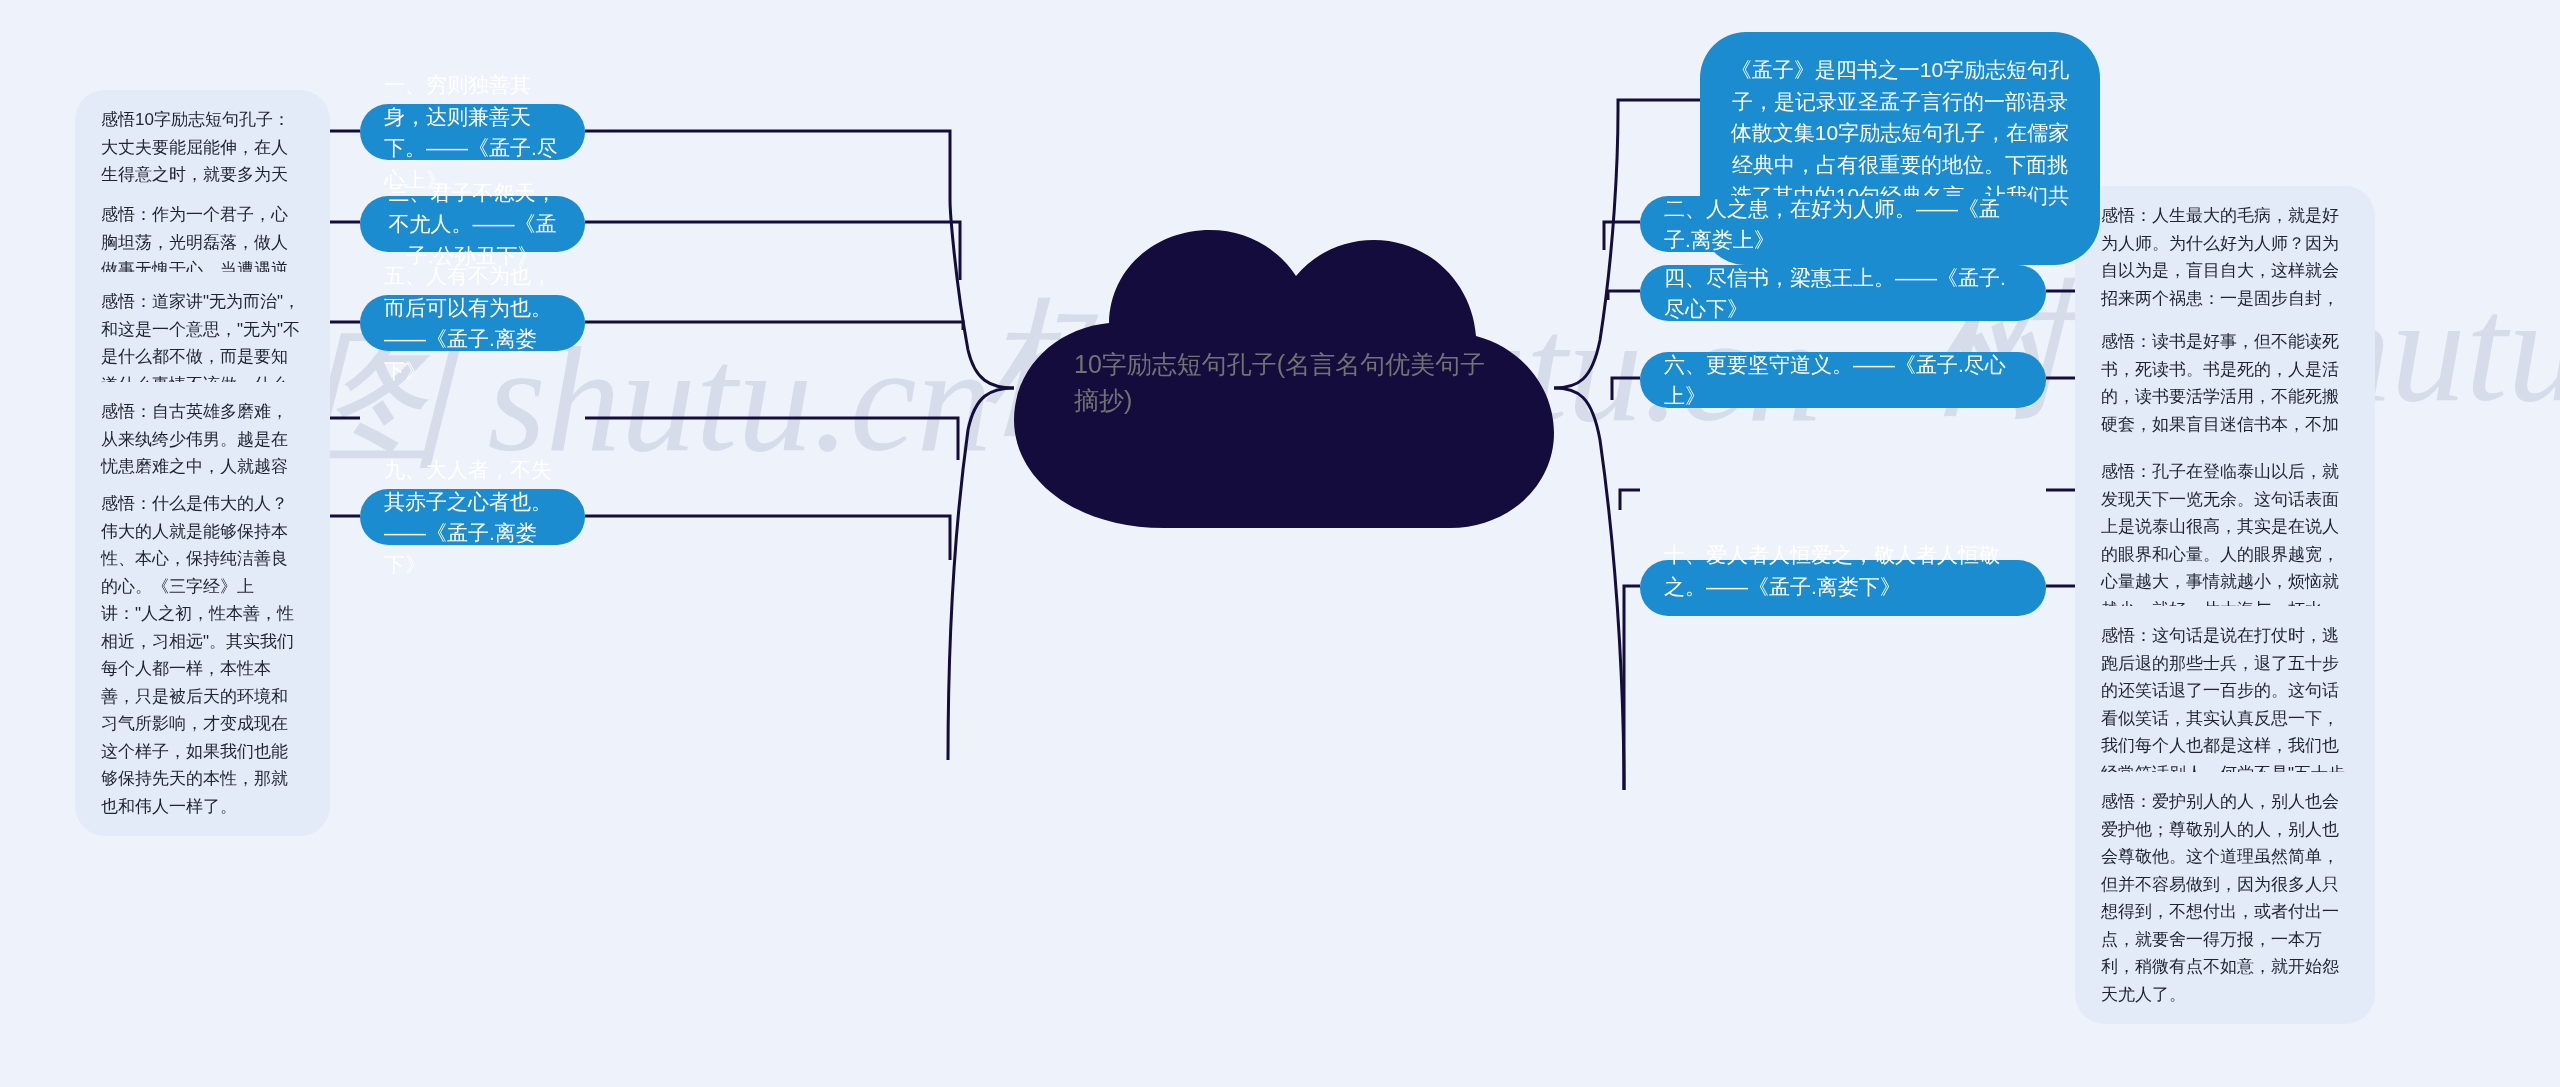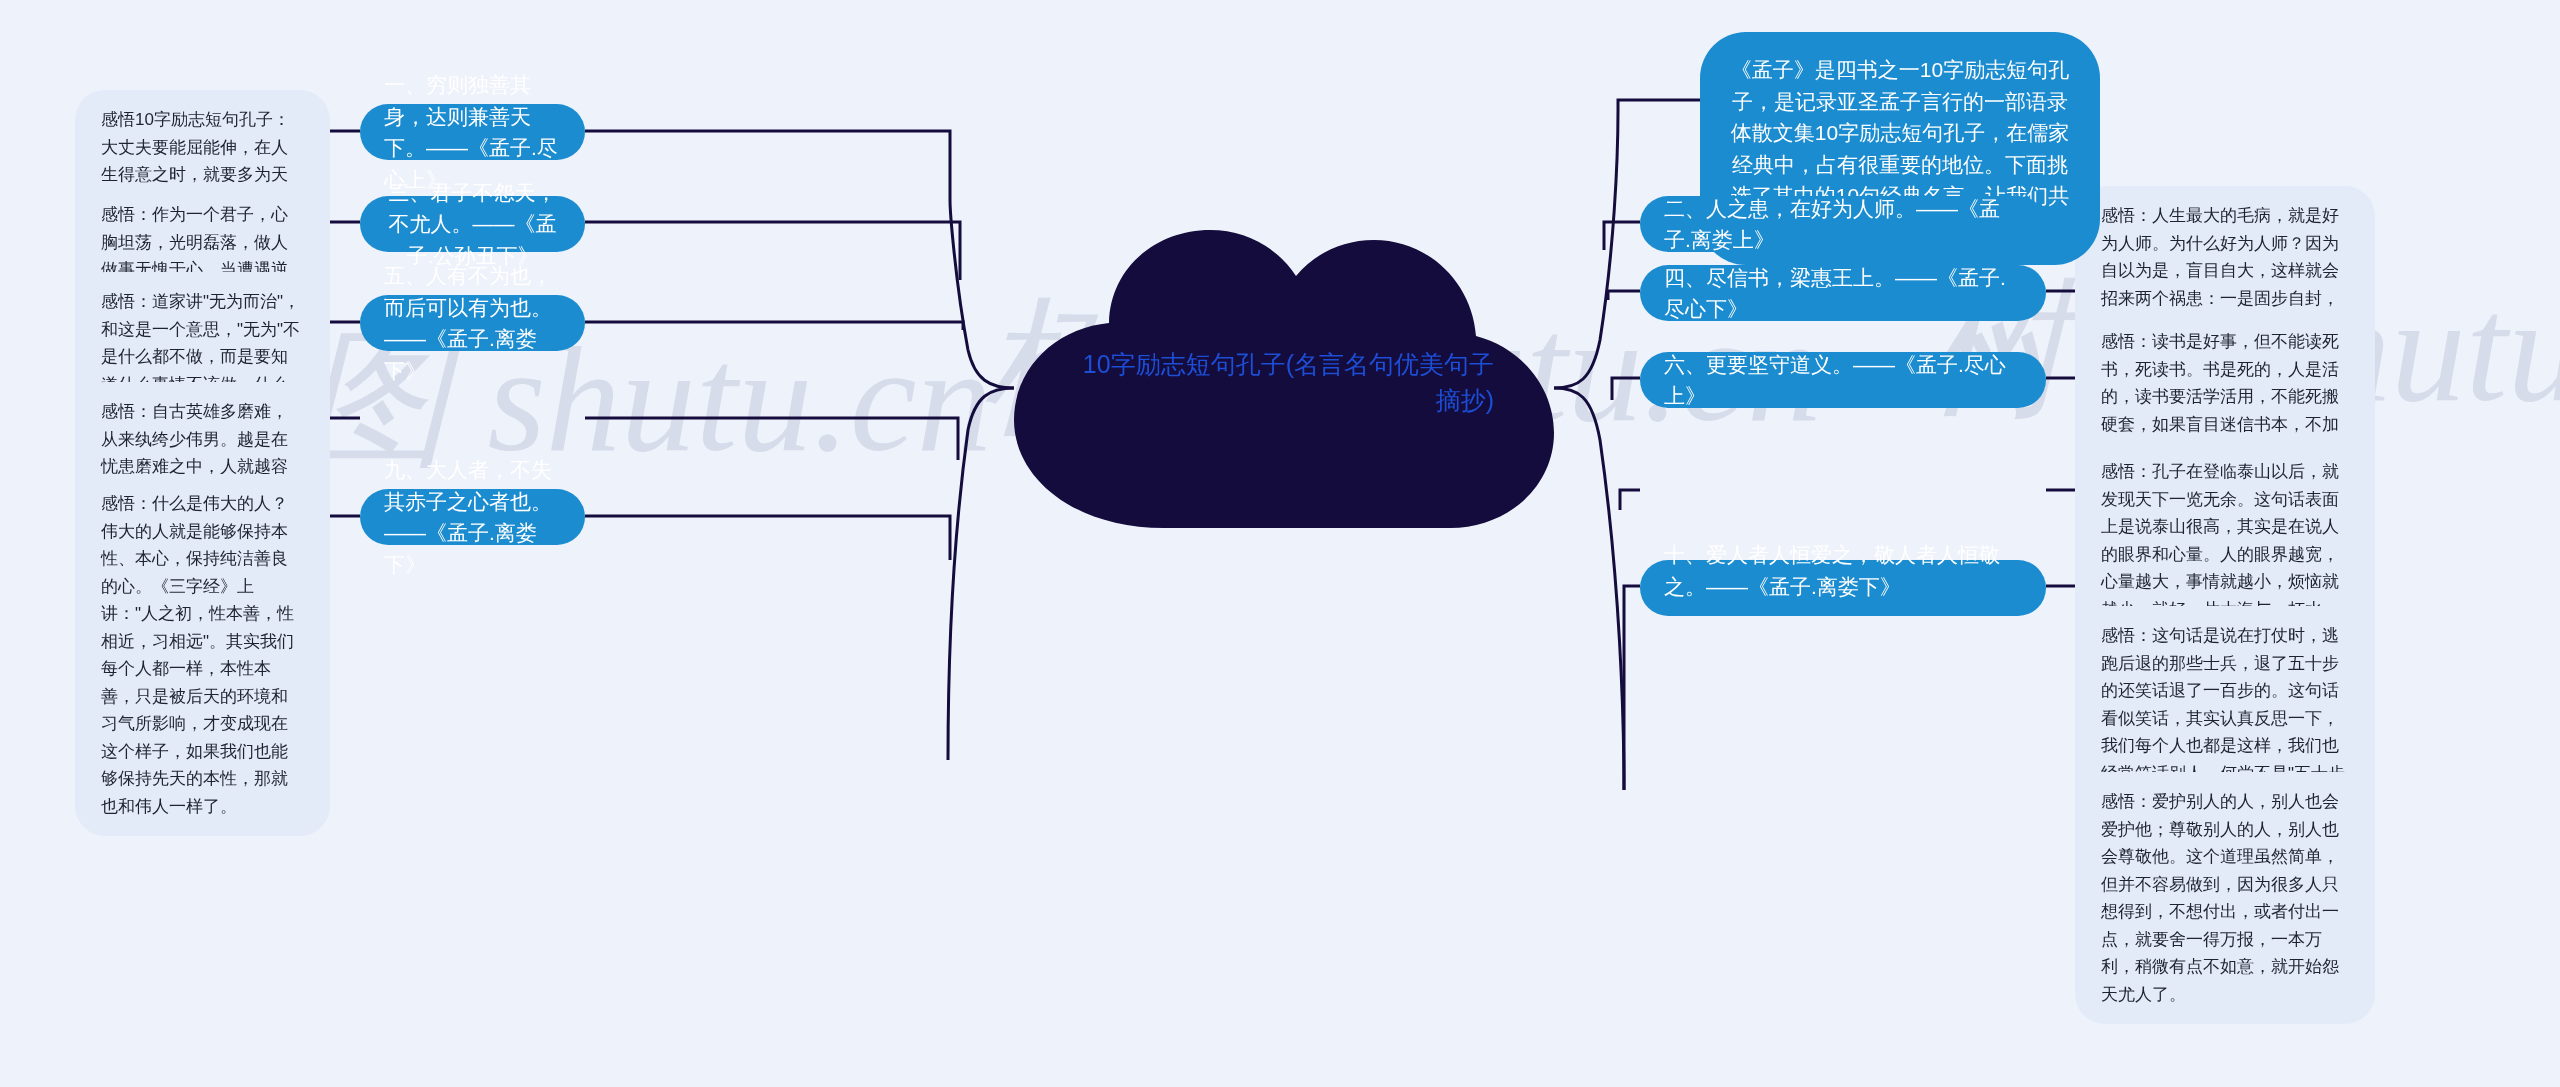--- a/index.html
+++ b/index.html
@@ -56,22 +56,22 @@
     width: 540px;
     height: 320px;
     z-index: 4;
   }
   .cloud-svg { position: absolute; left: 0; top: 0; }
   .cloud-label {
     position: absolute;
     left: 60px;
     top: 118px;
     width: 420px;
-    text-align: right;
-    color: #1d4ed8;
+    text-align: left;
+    color: #737373;
     font-size: 25px;
     line-height: 1.45;
     z-index: 5;
   }
 
   
   .node-blue {
     position: absolute;
     background: #1b8cd0;
     color: #ffffff;

